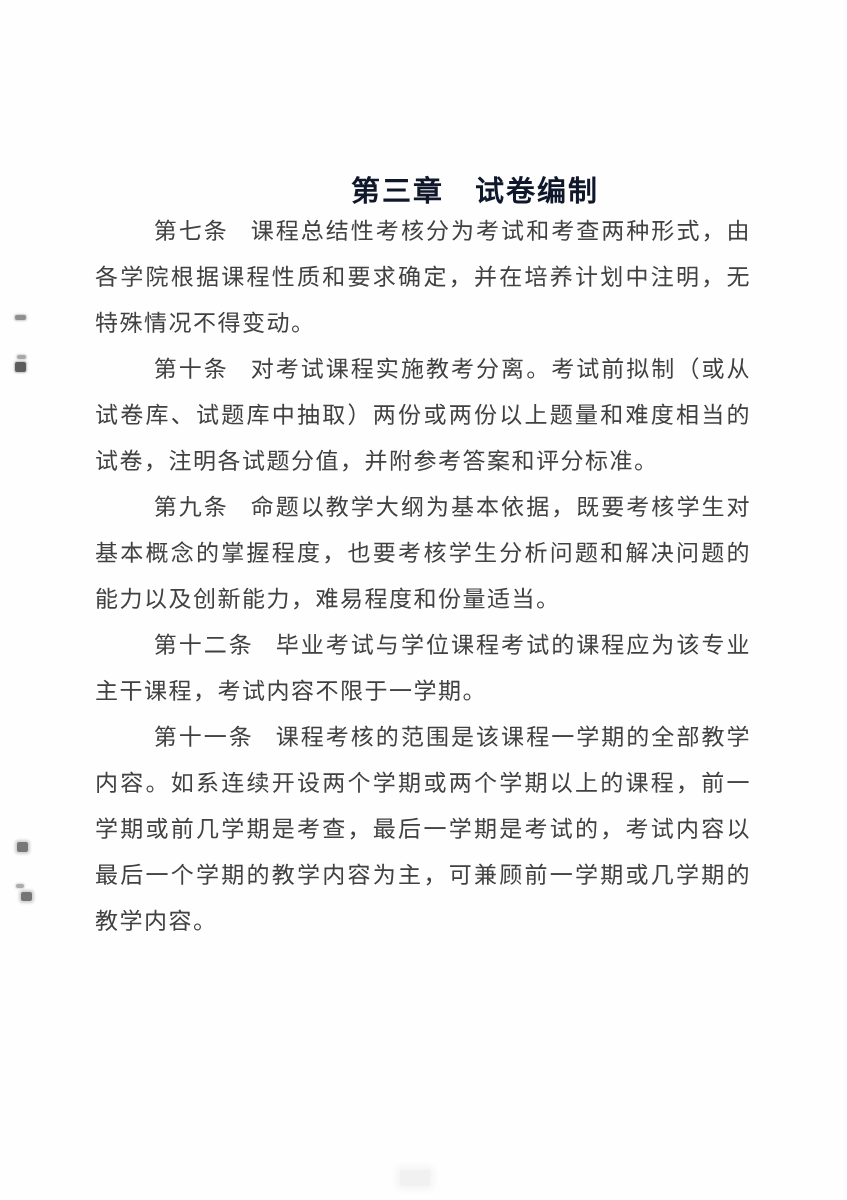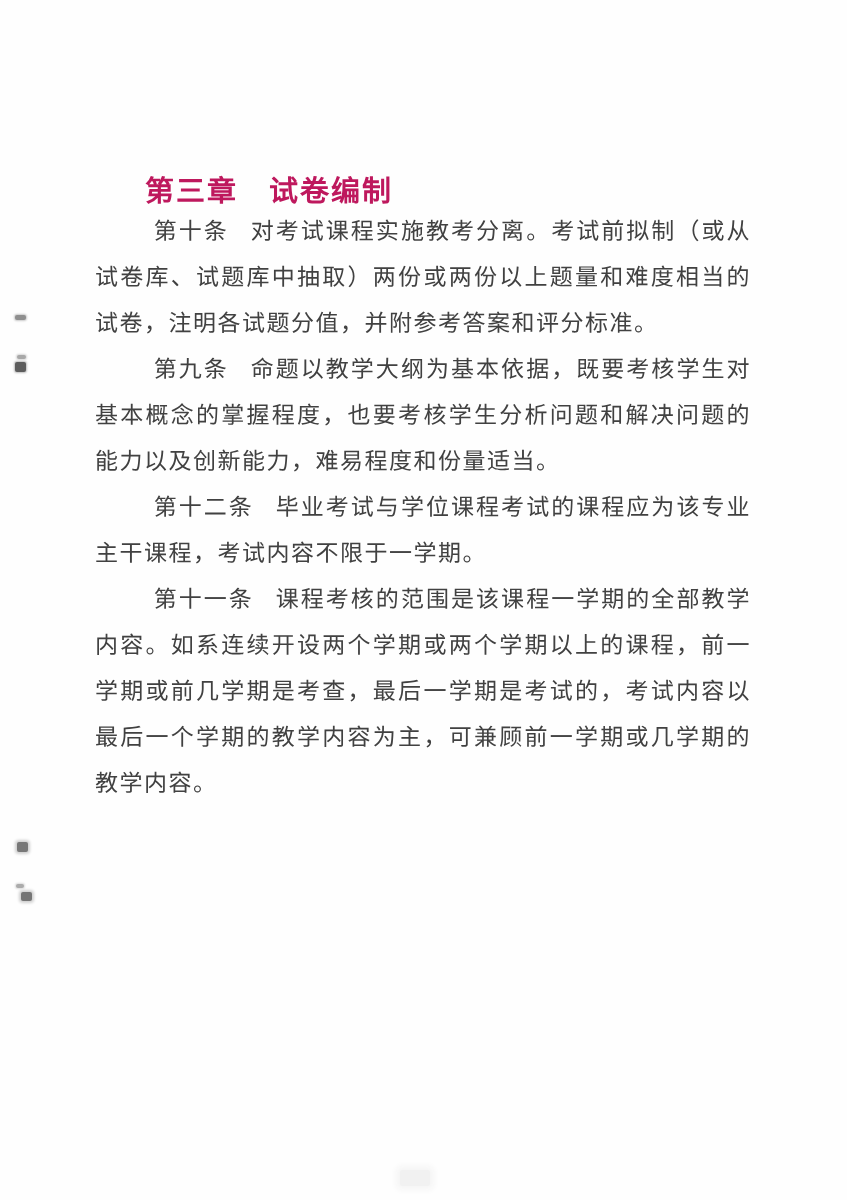--- a/index.html
+++ b/index.html
@@ -15,25 +15,26 @@
     background: #fefefe;
     overflow: hidden;
     color: #3d3d3d;
   }
   
   .chapter-title {
     position: absolute;
     top: 148px;
     left: 145px;
     width: 660px;
+    text-align: center;
     font-family: "Liberation Sans", "DejaVu Sans", sans-serif;
     font-weight: bold;
     font-size: 29px;
     letter-spacing: 2px;
-    color: #be185d;
+    color: #0f172a;
   }
   
   .content {
     position: absolute;
     top: 209px;
     left: 95px;
     width: 656px;
     font-family: "Liberation Serif", "DejaVu Serif", serif;
     font-size: 23px;
     line-height: 46px;
@@ -64,20 +65,21 @@
   .a7 { left: 400px; top: 1170px; width: 30px; height: 16px; background: #f1f1f1; box-shadow: 0 0 6px 4px #f5f5f5; }
 </style>
 </head>
 <body>
 
 <div class="page">
 
   <h1 class="chapter-title">第三章　试卷编制</h1>
 
   <div class="content">
+    <p><span class="article-number">第七条</span><span>课程总结性考核分为考试和考查两种形式，由各学院根据课程性质和要求确定，并在培养计划中注明，无特殊情况不得变动。</span></p>
     <p><span class="article-number">第十条</span><span>对考试课程实施教考分离。考试前拟制（或从试卷库、试题库中抽取）两份或两份以上题量和难度相当的试卷，注明各试题分值，并附参考答案和评分标准。</span></p>
     <p><span class="article-number">第九条</span><span>命题以教学大纲为基本依据，既要考核学生对基本概念的掌握程度，也要考核学生分析问题和解决问题的能力以及创新能力，难易程度和份量适当。</span></p>
     <p><span class="article-number">第十二条</span><span>毕业考试与学位课程考试的课程应为该专业主干课程，考试内容不限于一学期。</span></p>
     <p><span class="article-number">第十一条</span><span>课程考核的范围是该课程一学期的全部教学内容。如系连续开设两个学期或两个学期以上的课程，前一学期或前几学期是考查，最后一学期是考试的，考试内容以最后一个学期的教学内容为主，可兼顾前一学期或几学期的教学内容。</span></p>
   </div>
 
   <div class="artifact a1"></div>
   <div class="artifact a2"></div>
   <div class="artifact a3"></div>
   <div class="artifact a4"></div>

